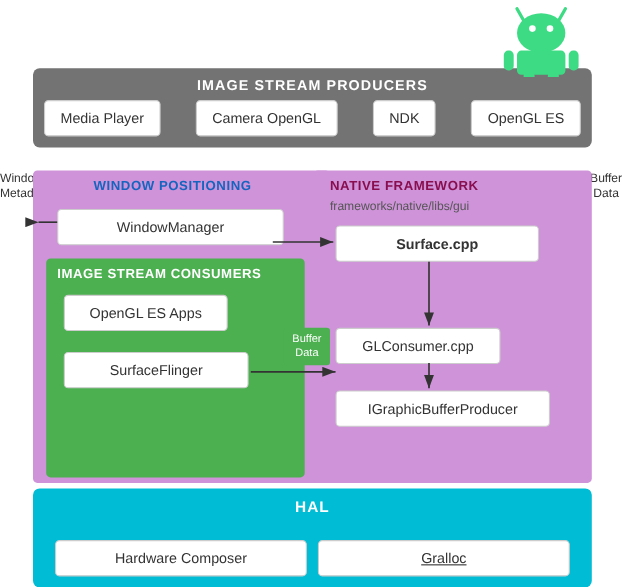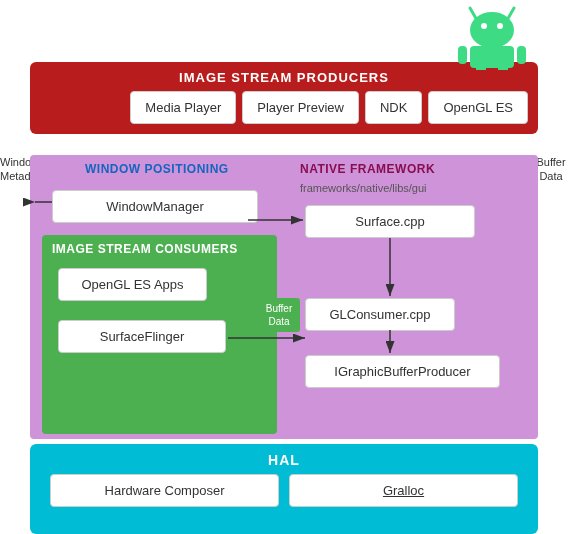--- a/index.html
+++ b/index.html
@@ -21,35 +21,35 @@
       height: 70px;
       z-index: 10;
     }
 
     
     .image-stream-producers {
       position: absolute;
       top: 62px;
       left: 30px;
       right: 30px;
-      background: #b91c1c;
+      background: #737373;
       border-radius: 6px;
       z-index: 5;
     }
     .section-title {
       text-align: center;
       color: white;
       font-weight: bold;
       font-size: 13px;
       letter-spacing: 1px;
       padding: 8px 0 6px;
     }
     .producers-boxes {
       display: flex;
-      justify-content: flex-end;
+      justify-content: space-between;
       padding: 0 10px 10px;
       gap: 6px;
     }
     .box {
       background: white;
       border: 1px solid #ccc;
       border-radius: 4px;
       padding: 8px 14px;
       font-size: 13px;
       color: #333;
@@ -92,21 +92,21 @@
       border-radius: 6px;
       z-index: 5;
     }
 
     .hal-title {
       text-align: center;
       color: white;
       font-weight: bold;
       font-size: 14px;
       letter-spacing: 1px;
-      padding: 8px 0 6px;
+      padding: 8px 0 23px;
     }
 
     .hal-boxes {
       display: flex;
       justify-content: flex-end;
       padding: 0 20px 10px;
       gap: 10px;
     }
 
     
@@ -141,21 +141,21 @@
 
     <rect x="28" y="66" width="10" height="8" rx="3" fill="#3DDC84"></rect>
     <rect x="50" y="66" width="10" height="8" rx="3" fill="#3DDC84"></rect>
   </svg>
 </div>
 
 <div class="image-stream-producers">
   <div class="section-title">IMAGE STREAM PRODUCERS</div>
   <div class="producers-boxes">
     <div class="box">Media Player</div>
-    <div class="box">Player Preview</div>
+    <div class="box">Camera OpenGL</div>
     <div class="box">NDK</div>
     <div class="box">OpenGL ES</div>
   </div>
 </div>
 
 <div class="window-metadata">
   <span>Window Metadata</span>
 </div>
 
 <div class="buffer-data-right">
@@ -184,21 +184,21 @@
 </div>
 
 <div style="position:absolute; top:320px; left:58px; width:168px; z-index:7;">
   <div class="box">SurfaceFlinger</div>
 </div>
 
 <div style="position:absolute; top:298px; left:258px; width:42px; font-size:10px; color:white; text-align:center; line-height:1.3; background:#4CAF50; padding:4px 2px; border-radius:3px; z-index:8;">
   <span>Buffer Data</span>
 </div>
 
-<div style="position:absolute; top:205px; left:305px; width:170px; z-index:6;">
+<div style="position:absolute; top:205px; left:305px; width:185px; z-index:6;font-weight:bold;">
   <div class="box">Surface.cpp</div>
 </div>
 
 <div style="position:absolute; top:298px; left:305px; width:150px; z-index:6;">
   <div class="box">GLConsumer.cpp</div>
 </div>
 
 <div style="position:absolute; top:355px; left:305px; width:195px; z-index:6;">
   <div class="box">IGraphicBufferProducer</div>
 </div>

